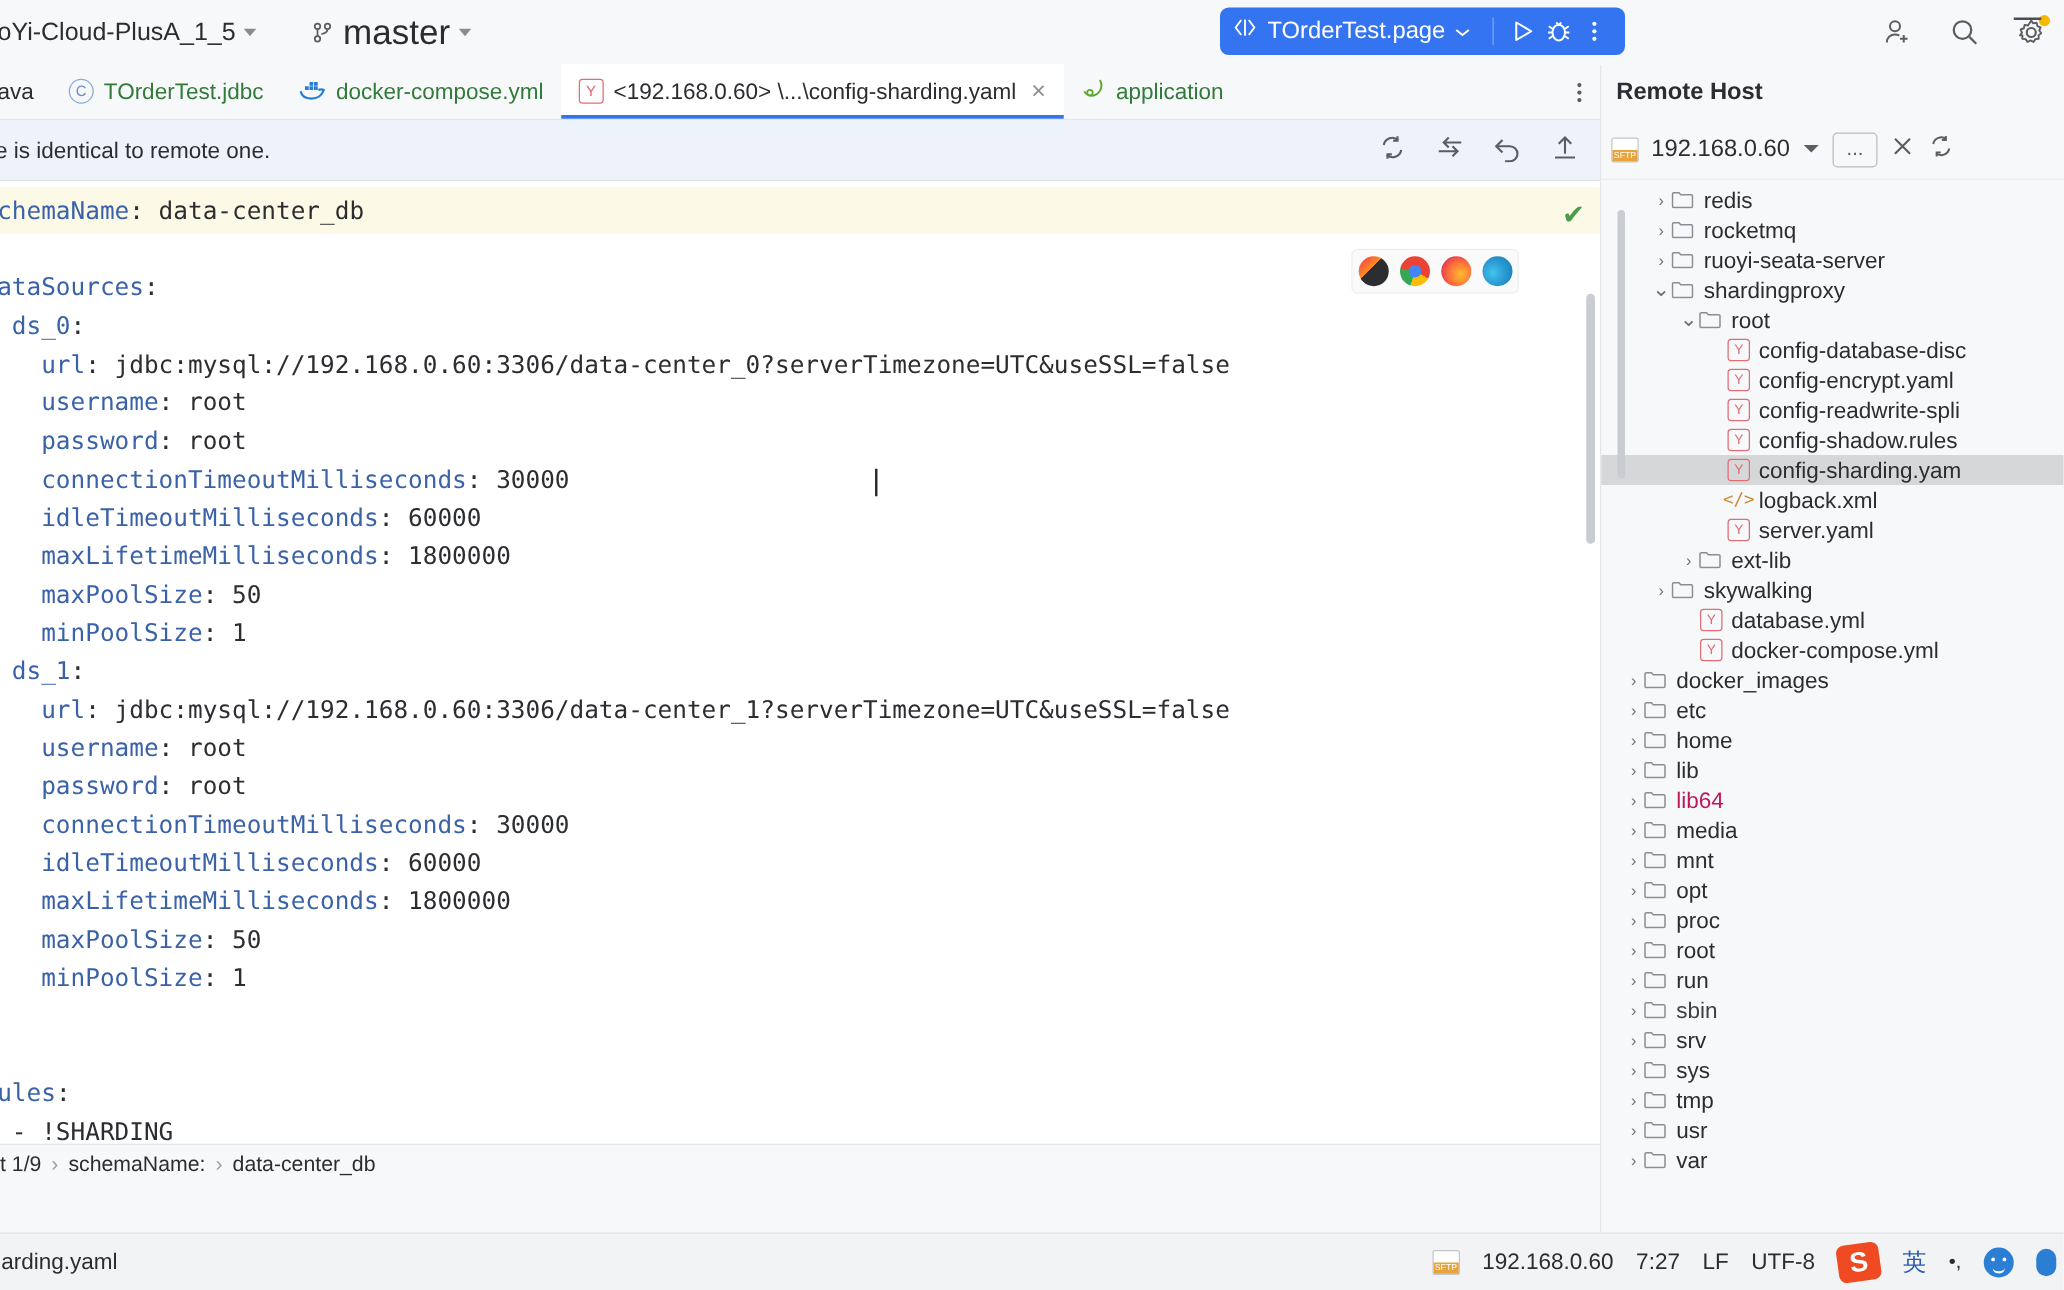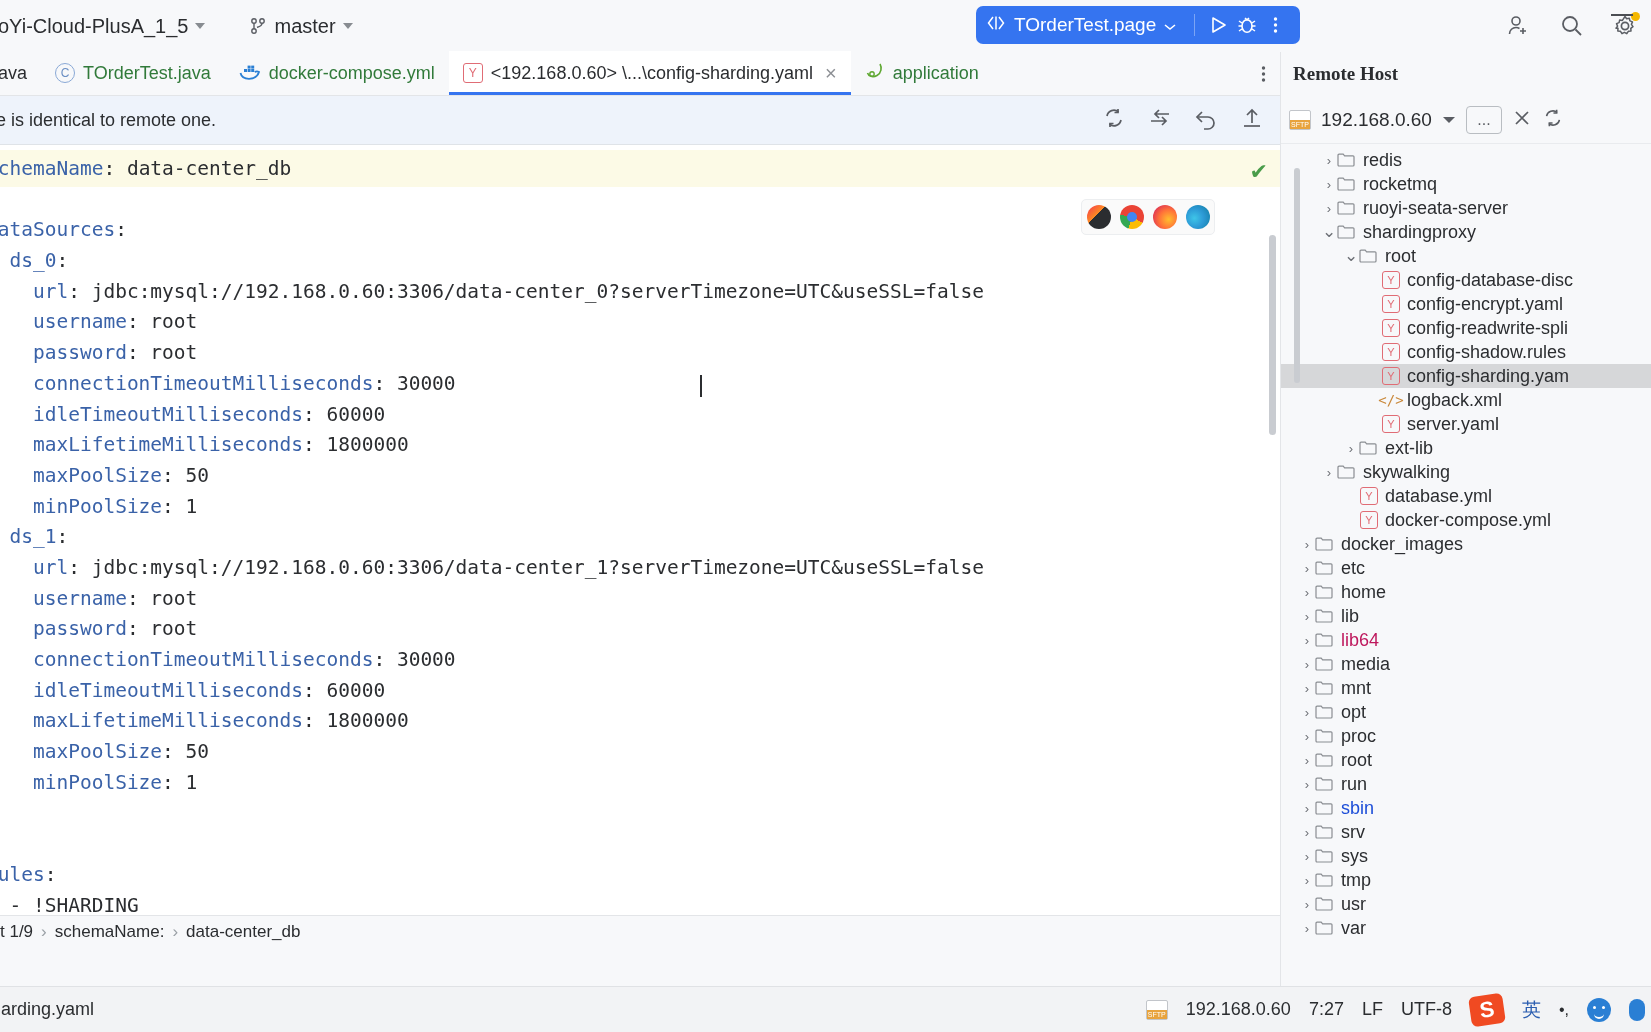--- a/index.html
+++ b/index.html
@@ -13,21 +13,21 @@
 
   
   .topbar {
     position: absolute; top: 0; left: 0; width: 1651px; height: 52px;
     background: #f7f8fa; display: flex; align-items: center;
   }
   .project-chip { display:flex; align-items:center; gap:7px; margin-left:-10px; padding:4px 8px; border-radius:5px; }
   .project-name { font-size: 20px; color: #2b2d30; }
   .chev { width:0;height:0;border-left:5px solid transparent;border-right:5px solid transparent;border-top:6px solid #888c91; display:inline-block; }
   .branch-chip { display:flex; align-items:center; gap:7px; margin-left:28px; padding:4px 8px; border-radius:5px; }
-  .branch-name { font-size: 20px; color: #2b2d30; }
+  .branch-name { font-size: 28px; color: #2b2d30; }
   .git-ico { width:18px; height:18px; }
 
   .run-widget {
     position:absolute; left:976px; top:6px; width:324px; height:38px;
     background:#3574f0; border-radius:7px; display:flex; align-items:center; padding:0 10px;text-align:center;
   }
   .run-config { display:flex; align-items:center; gap:8px; color:#fff; font-size:19px; padding-right:10px; }
   .rw-div { width:1px; height:22px; background:rgba(255,255,255,.35); margin:0 8px; }
   .rw-btn { width:34px; height:30px; display:flex; align-items:center; justify-content:center; border-radius:5px; }
 
@@ -82,21 +82,21 @@
 
   
   .crumbs {
     position:absolute; top:915px; left:0; width:1280px; height:33px;
     background:#f7f8fa; border-top:1px solid #e3e5e8; display:flex; align-items:center; font-size:17px; color:#2b2d30;
   }
   .crumbs span.sep { color:#9aa0a6; margin:0 8px; }
 
   
   .rpanel { position:absolute; top:52px; right:0; width:371px; height:934px; background:#f7f8fa; border-left:1px solid #e3e5e8; }
-  .rp-title { height:44px; display:flex; align-items:center; padding-left:12px; font-size:19px; color:#2b2d30; font-weight:bold;font-family:Liberation Serif, serif; }
+  .rp-title { height:44px; display:flex; align-items:center; padding-left:12px; font-size:19px; color:#2b2d30; font-weight:bold; }
   .rp-toolbar { height:48px; display:flex; align-items:center; padding:0 8px; gap:10px; border-bottom:1px solid #e9ebee; }
   .host-name { font-size:19px; color:#2b2d30; }
   .sftp-badge { width:22px;height:20px;background:#fff;border:1px solid #c2c5ca;border-radius:2px;position:relative;flex:none;}
   .sftp-badge::after{content:"SFTP";position:absolute;left:0;bottom:0;right:0;background:#e8a33d;color:#fff;font-size:7px;text-align:center;line-height:9px;}
   .dots-btn { width:36px;height:28px;border:1px solid #b9bdc2;border-radius:4px;display:flex;align-items:center;justify-content:center;color:#5a5d63;font-size:16px;}
   .tree { position:absolute; top:92px; left:0; right:0; bottom:0; overflow:hidden; padding-top:4px; }
   .node { height:24px; display:flex; align-items:center; font-size:18px; color:#2b2d30; white-space:nowrap; }
   .node.sel { background:#d6d7d9; }
   .arrow { width:16px; text-align:center; color:#6e7177; font-size:13px; flex:none; }
   .folder { width:20px; height:16px; flex:none; margin-right:6px; position:relative; }
@@ -203,21 +203,21 @@
     </div>
     <div class="win-min"></div>
   </div>
 
   <div class="tabsrow">
     <div class="tab" style="margin-left:-30px;">
       <span class="txt">r.java</span>
     </div>
     <div class="tab">
       <span class="ic-class">C</span>
-      <span class="txt green">TOrderTest.java</span>
+      <span class="txt green">TOrderTest.jdbc</span>
     </div>
     <div class="tab">
       <span>
         <svg width="22" height="18" viewBox="0 0 22 18">
             <g fill="#2a7fd4">
               <rect x="5" y="7" width="3" height="3"></rect>
               <rect x="8.6" y="7" width="3" height="3"></rect>
               <rect x="12.2" y="7" width="3" height="3"></rect>
               <rect x="8.6" y="3.6" width="3" height="3"></rect>
               <rect x="12.2" y="3.6" width="3" height="3"></rect>
@@ -554,21 +554,21 @@
           </span>
           <span>run</span>
         </div>
         <div class="node" style="padding-left: 18px;">
           <span class="arrow">›</span>
           <span class="folder">
             <svg width="18" height="15" viewBox="0 0 18 15">
               <path d="M1 3.2a1 1 0 0 1 1-1h4.2l1.4 1.6H16a1 1 0 0 1 1 1v8.2a1 1 0 0 1-1 1H2a1 1 0 0 1-1-1z" fill="none" stroke="#8a8d92" stroke-width="1.2"></path>
             </svg>
           </span>
-          <span style="color: #1d4ed8;">sbin</span>
+          <span style="color: #404040;">sbin</span>
         </div>
         <div class="node" style="padding-left: 18px;">
           <span class="arrow">›</span>
           <span class="folder">
             <svg width="18" height="15" viewBox="0 0 18 15">
               <path d="M1 3.2a1 1 0 0 1 1-1h4.2l1.4 1.6H16a1 1 0 0 1 1 1v8.2a1 1 0 0 1-1 1H2a1 1 0 0 1-1-1z" fill="none" stroke="#8a8d92" stroke-width="1.2"></path>
             </svg>
           </span>
           <span>srv</span>
         </div>

